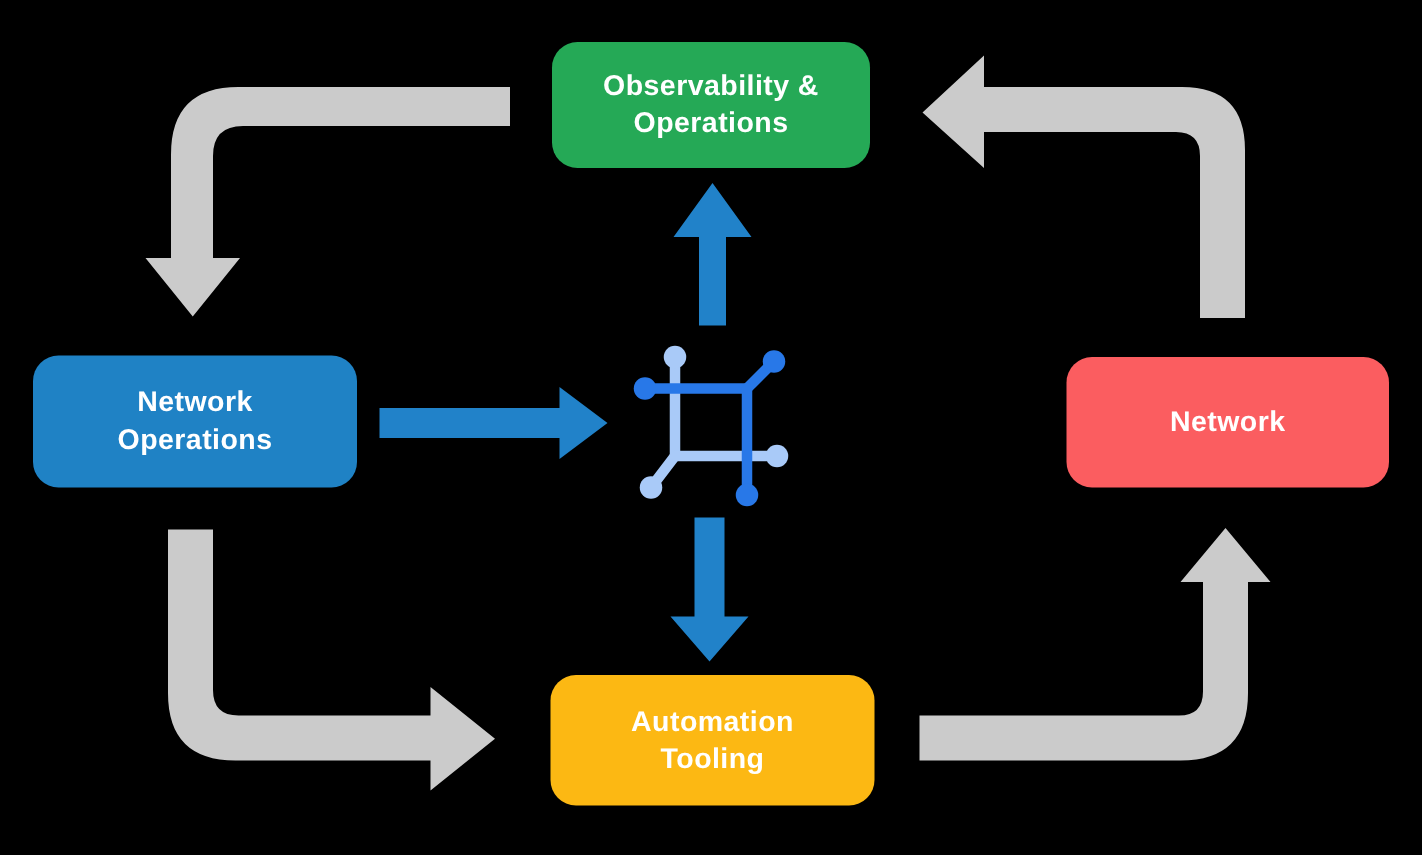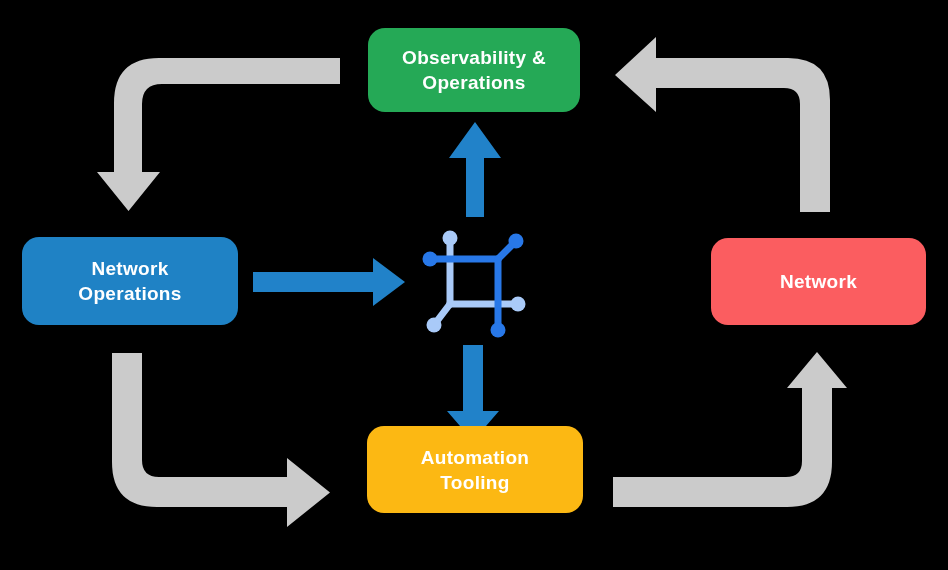--- a/index.html
+++ b/index.html
@@ -20,21 +20,21 @@
     align-items: center; justify-content: center;
     text-align: center;
     color: #ffffff;
     font-size: 19px; font-weight: 600;
     line-height: 25px; letter-spacing: 0.3px;
   }
   .node span { display: block; }
   .node-observability { left: 368px; top: 28px;  width: 212px; height: 84px; }
   .node-operations    { left: 22px;  top: 237px; width: 216px; height: 88px; }
   .node-infrastructure{ left: 711px; top: 238px; width: 215px; height: 87px; }
-  .node-tooling       { left: 367px; top: 426px; width: 216px; height: 87px; }
+  .node-tooling       { left: 367px; top: 450px; width: 216px; height: 87px; }
   g.icon-lines line   { stroke: currentColor; stroke-width: 7; stroke-linecap: round; }
   g.icon-lines circle { fill: currentColor; }
 </style>
 </head>
 <body>
 
 <div class="stage">
 
   <svg class="arrows" width="948" height="570" viewBox="0 0 948 570">
 

